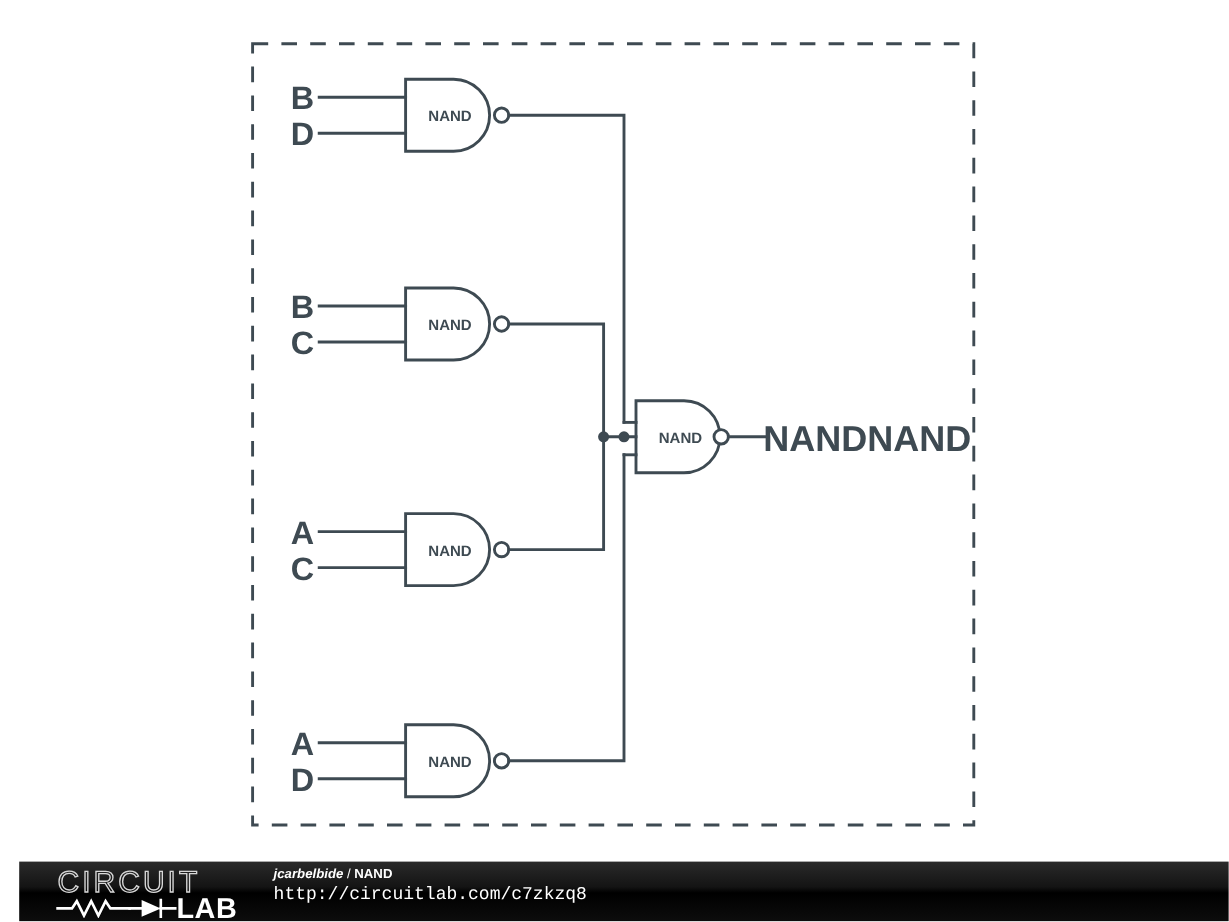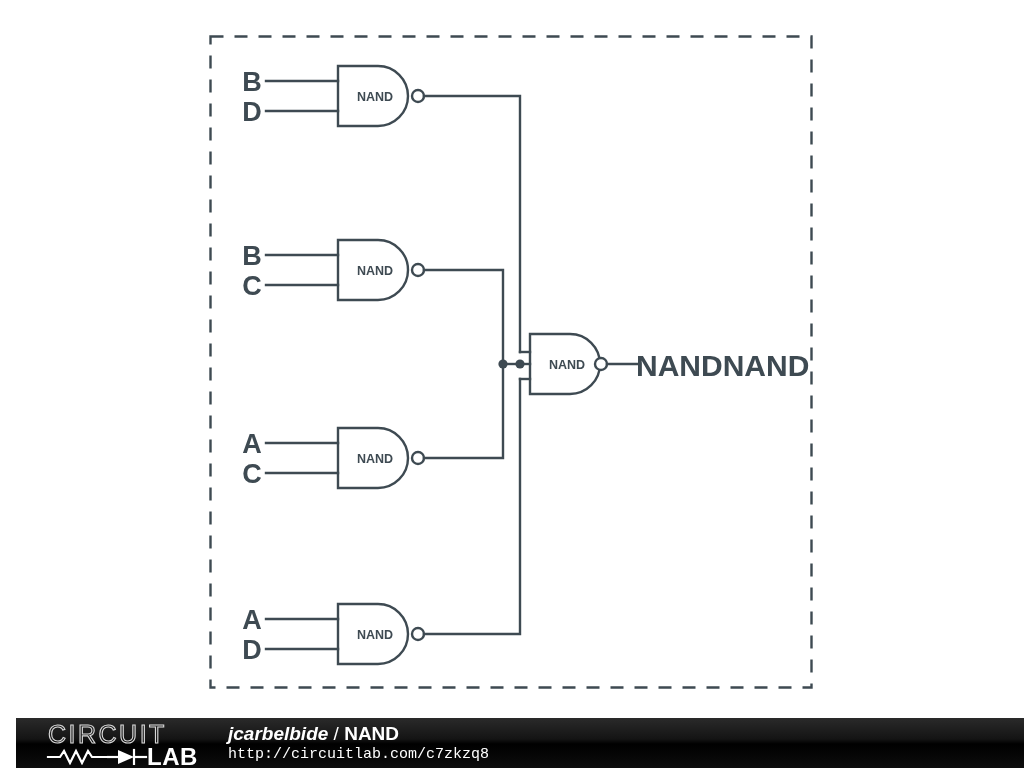--- a/index.html
+++ b/index.html
@@ -44,21 +44,21 @@
     height: 44px;
   }
   #brand-block {
     position: absolute;
     left: 212px;
     top: 5px;
     color: #ffffff;
     line-height: 1.18;
   }
   .brand-line1 {
-    font-size: 19px;
+    font-size: 11px;
     white-space: nowrap;
   }
   .brand-user {
     font-style: italic;
     font-weight: bold;
   }
   .brand-sep {
     font-style: normal;
     font-weight: normal;
   }

